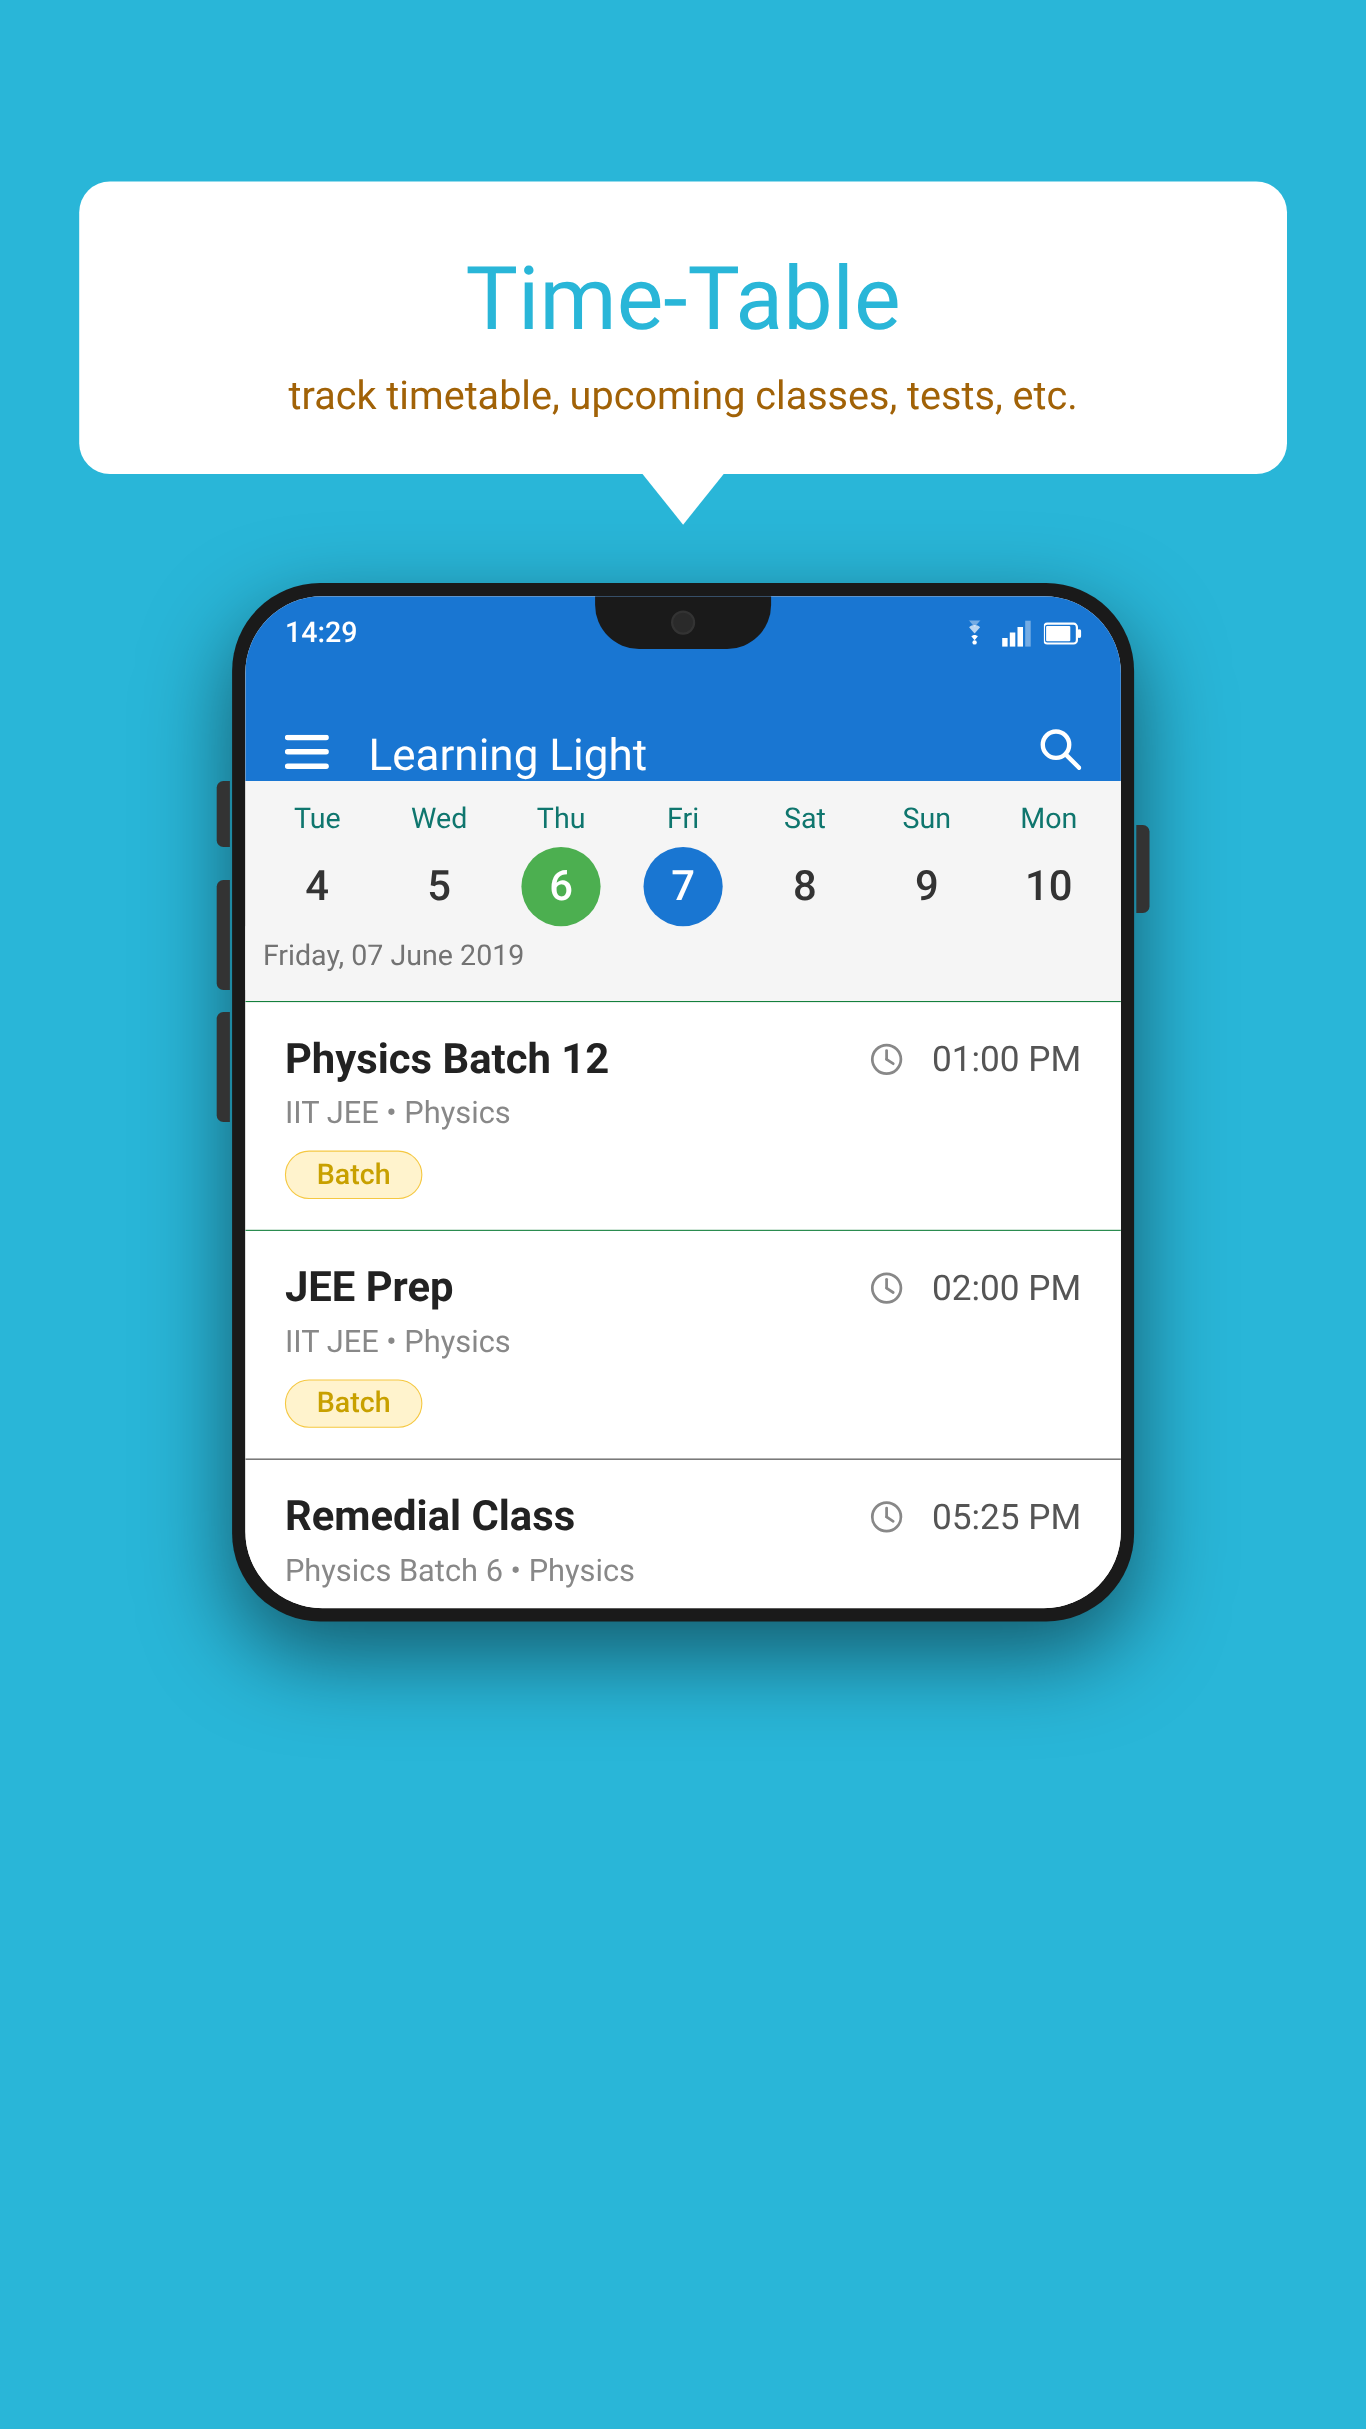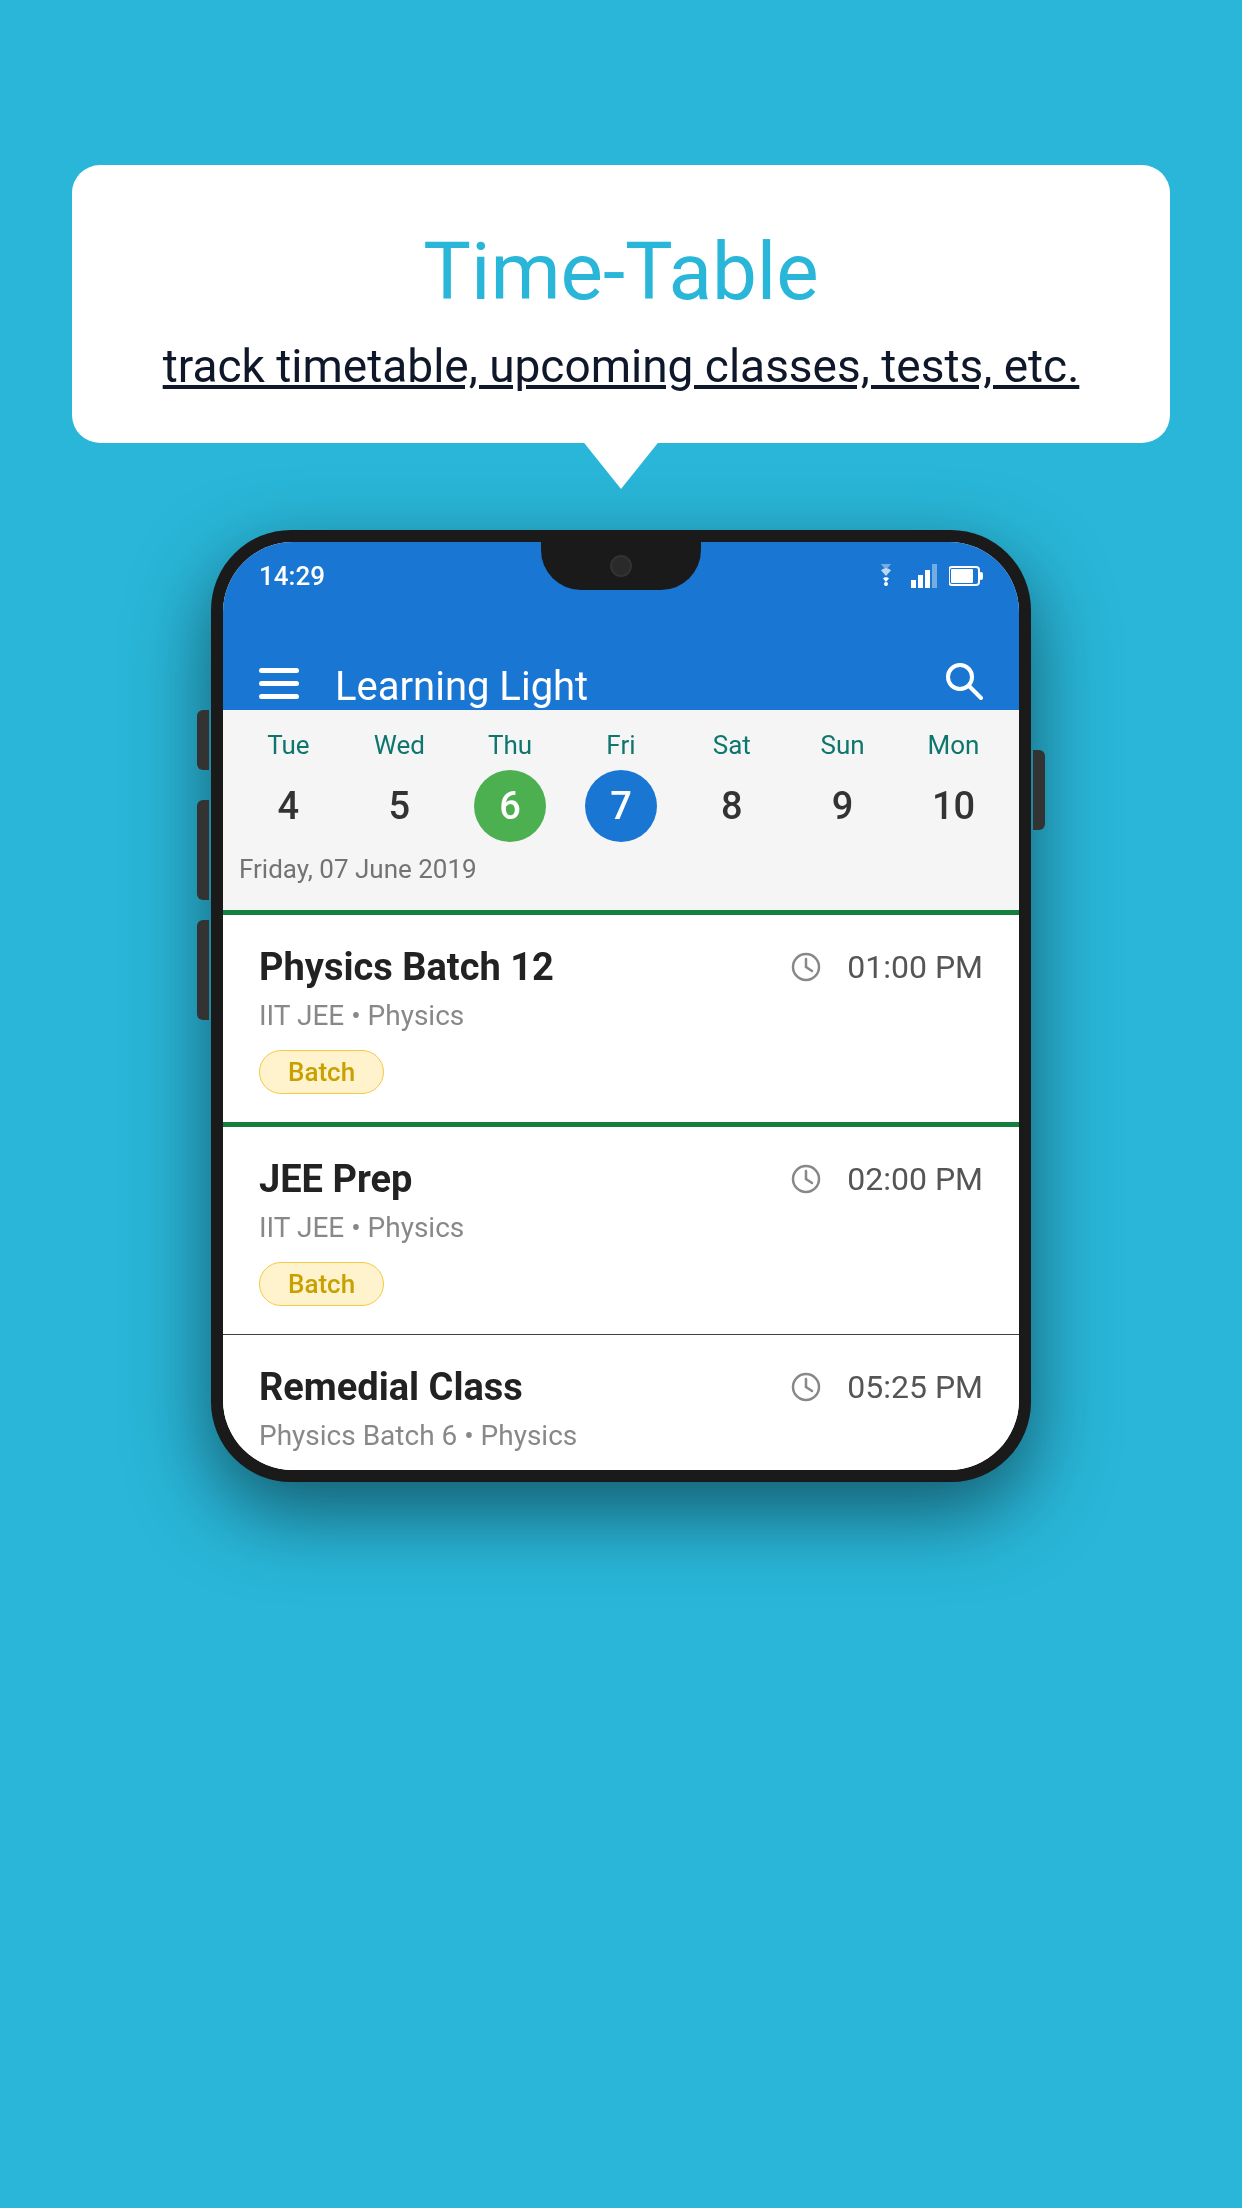--- a/index.html
+++ b/index.html
@@ -40,24 +40,23 @@
     }
 
     .tooltip-title {
       font-size: 80px;
       color: #29B6D8;
       font-weight: 400;
       margin-bottom: 20px;
     }
 
     .tooltip-subtitle {
-      font-size: 46px;
-      color: #0f172a;
+      font-size: 36px;
+      color: #a16207;
       font-weight: 400;
-      text-decoration: underline;
     }
 
     
     .phone-wrapper {
       position: absolute;
       top: 530px;
       left: 50%;
       transform: translateX(-50%);
       width: 820px;
     }
@@ -202,21 +201,21 @@
       text-align: left;
       font-size: 26px;
       color: #737373;
       padding: 12px 16px 16px;
       background: #f5f5f5;
     }
 
     
     .class-item {
       background: #fff;
-      border-top: 5px solid #15803d;
+      border-top: 1px solid #15803d;
       padding: 30px 36px 28px;
     }
 
     .class-item-header {
       display: flex;
       align-items: center;
       justify-content: space-between;
       margin-bottom: 10px;
     }
 

